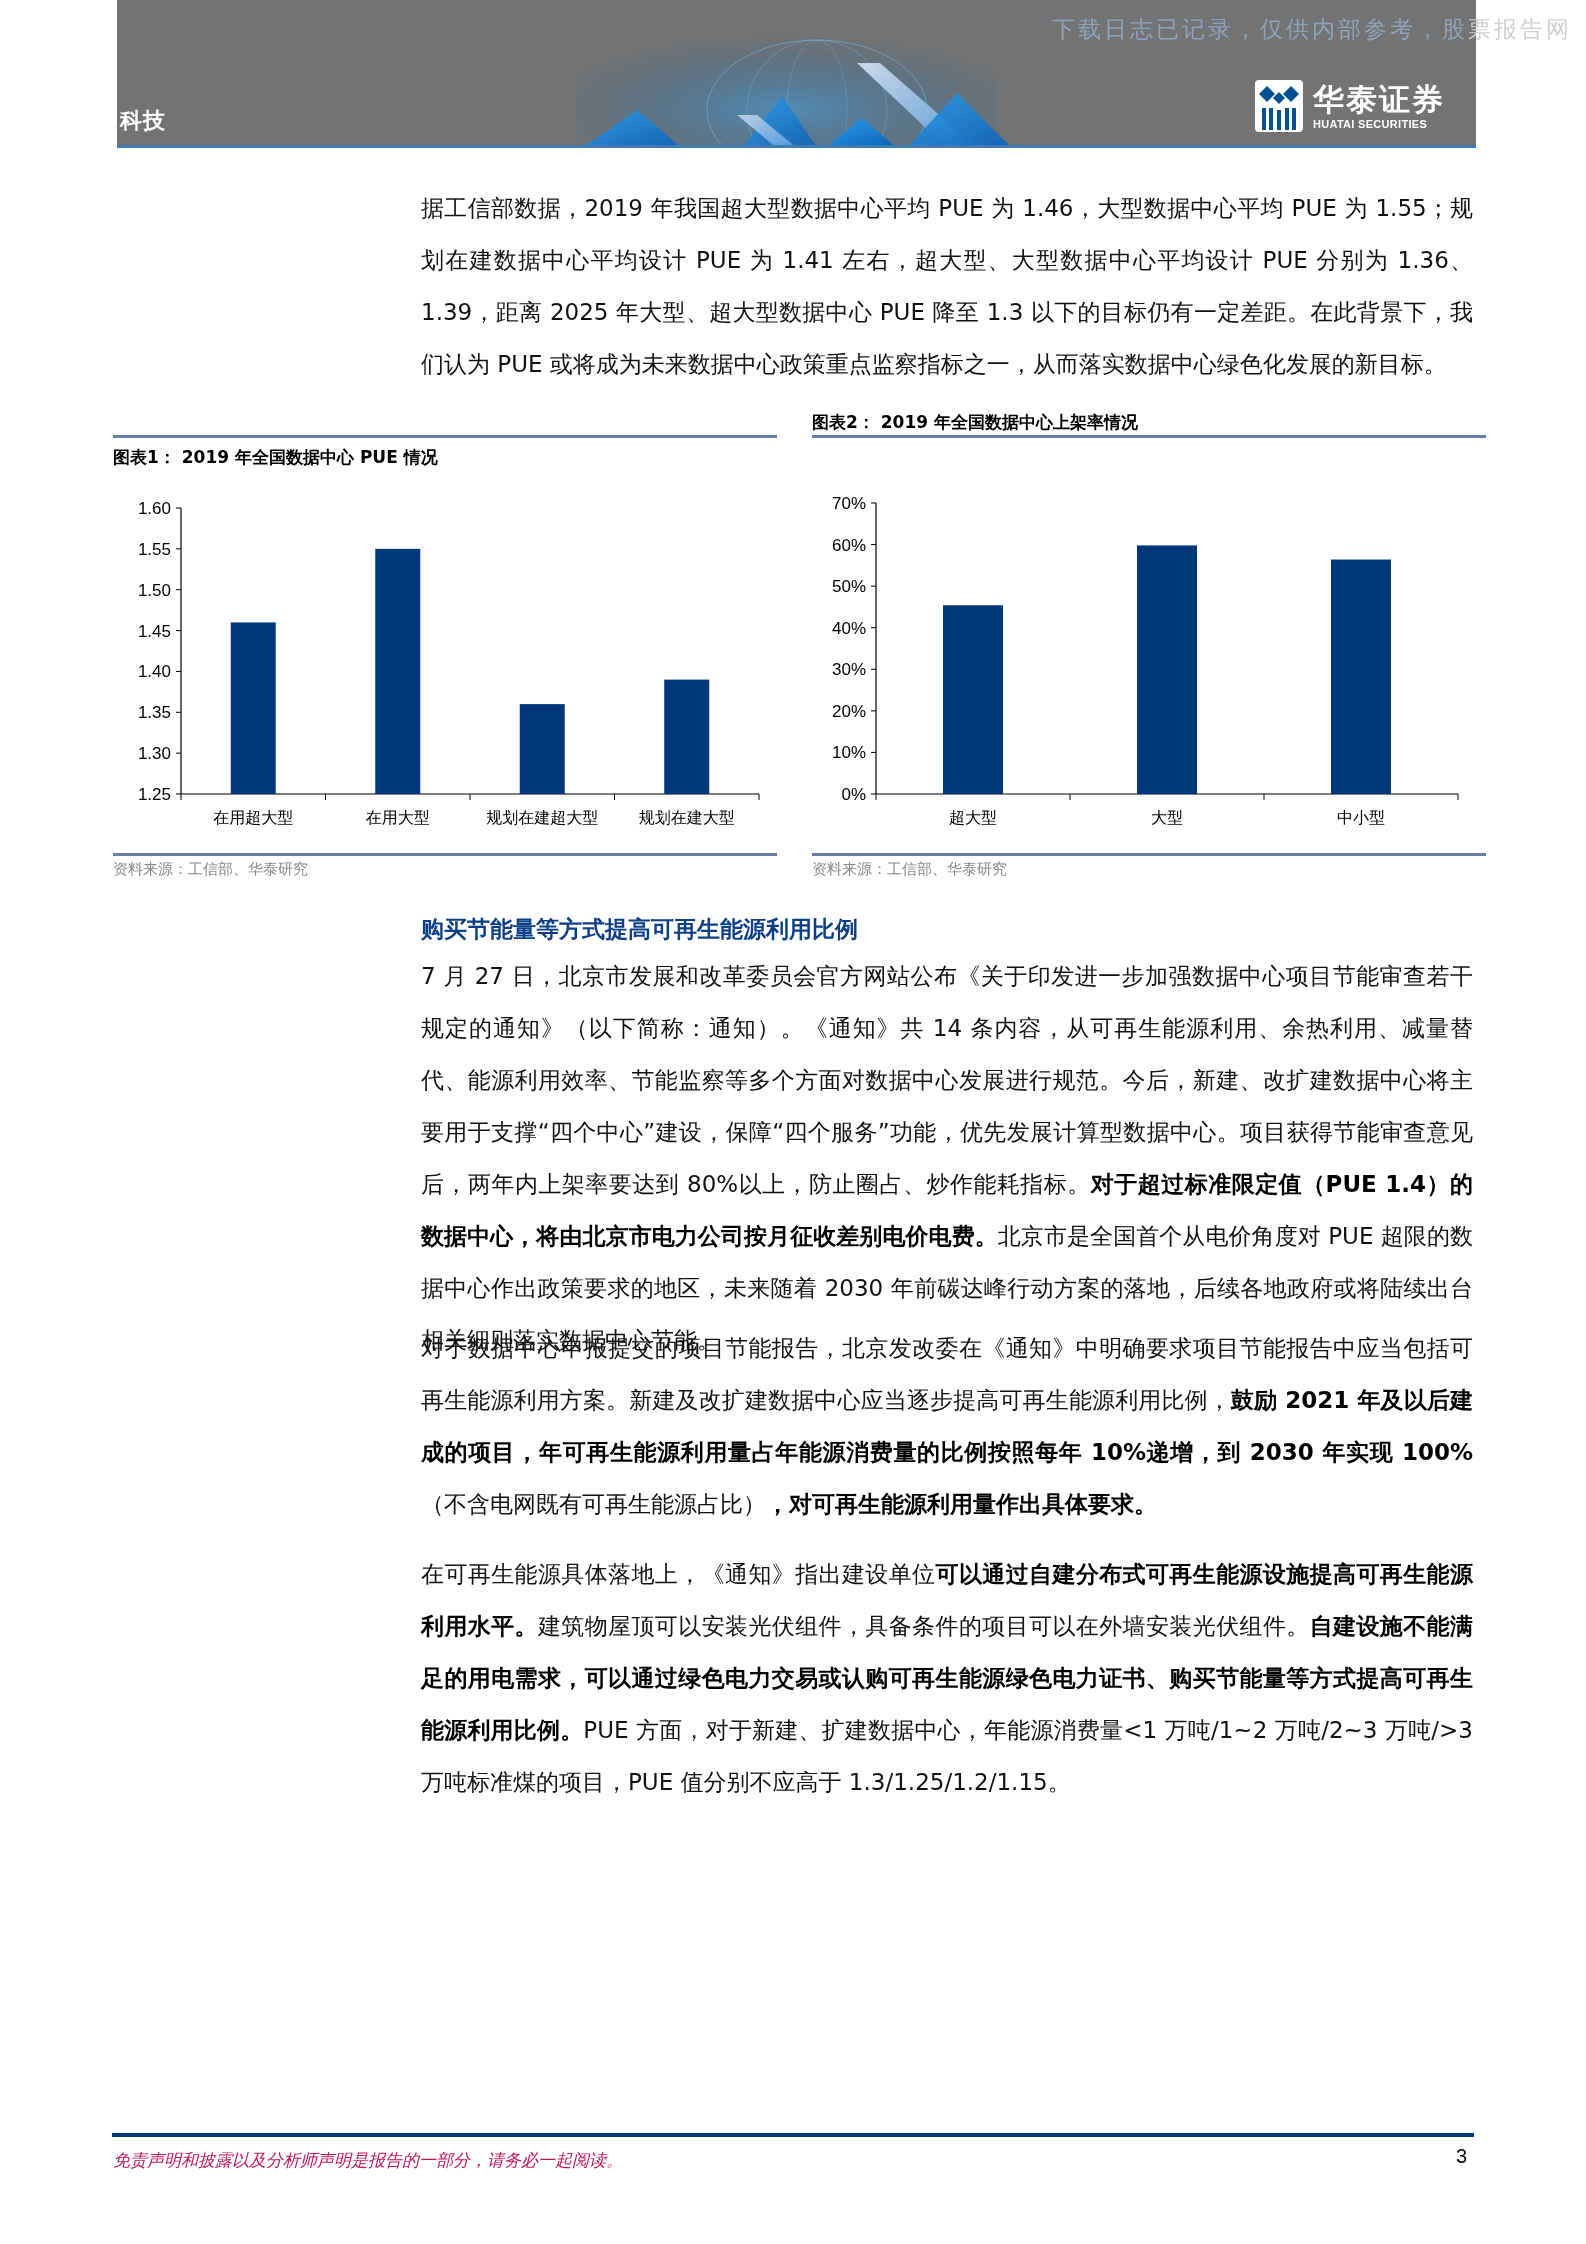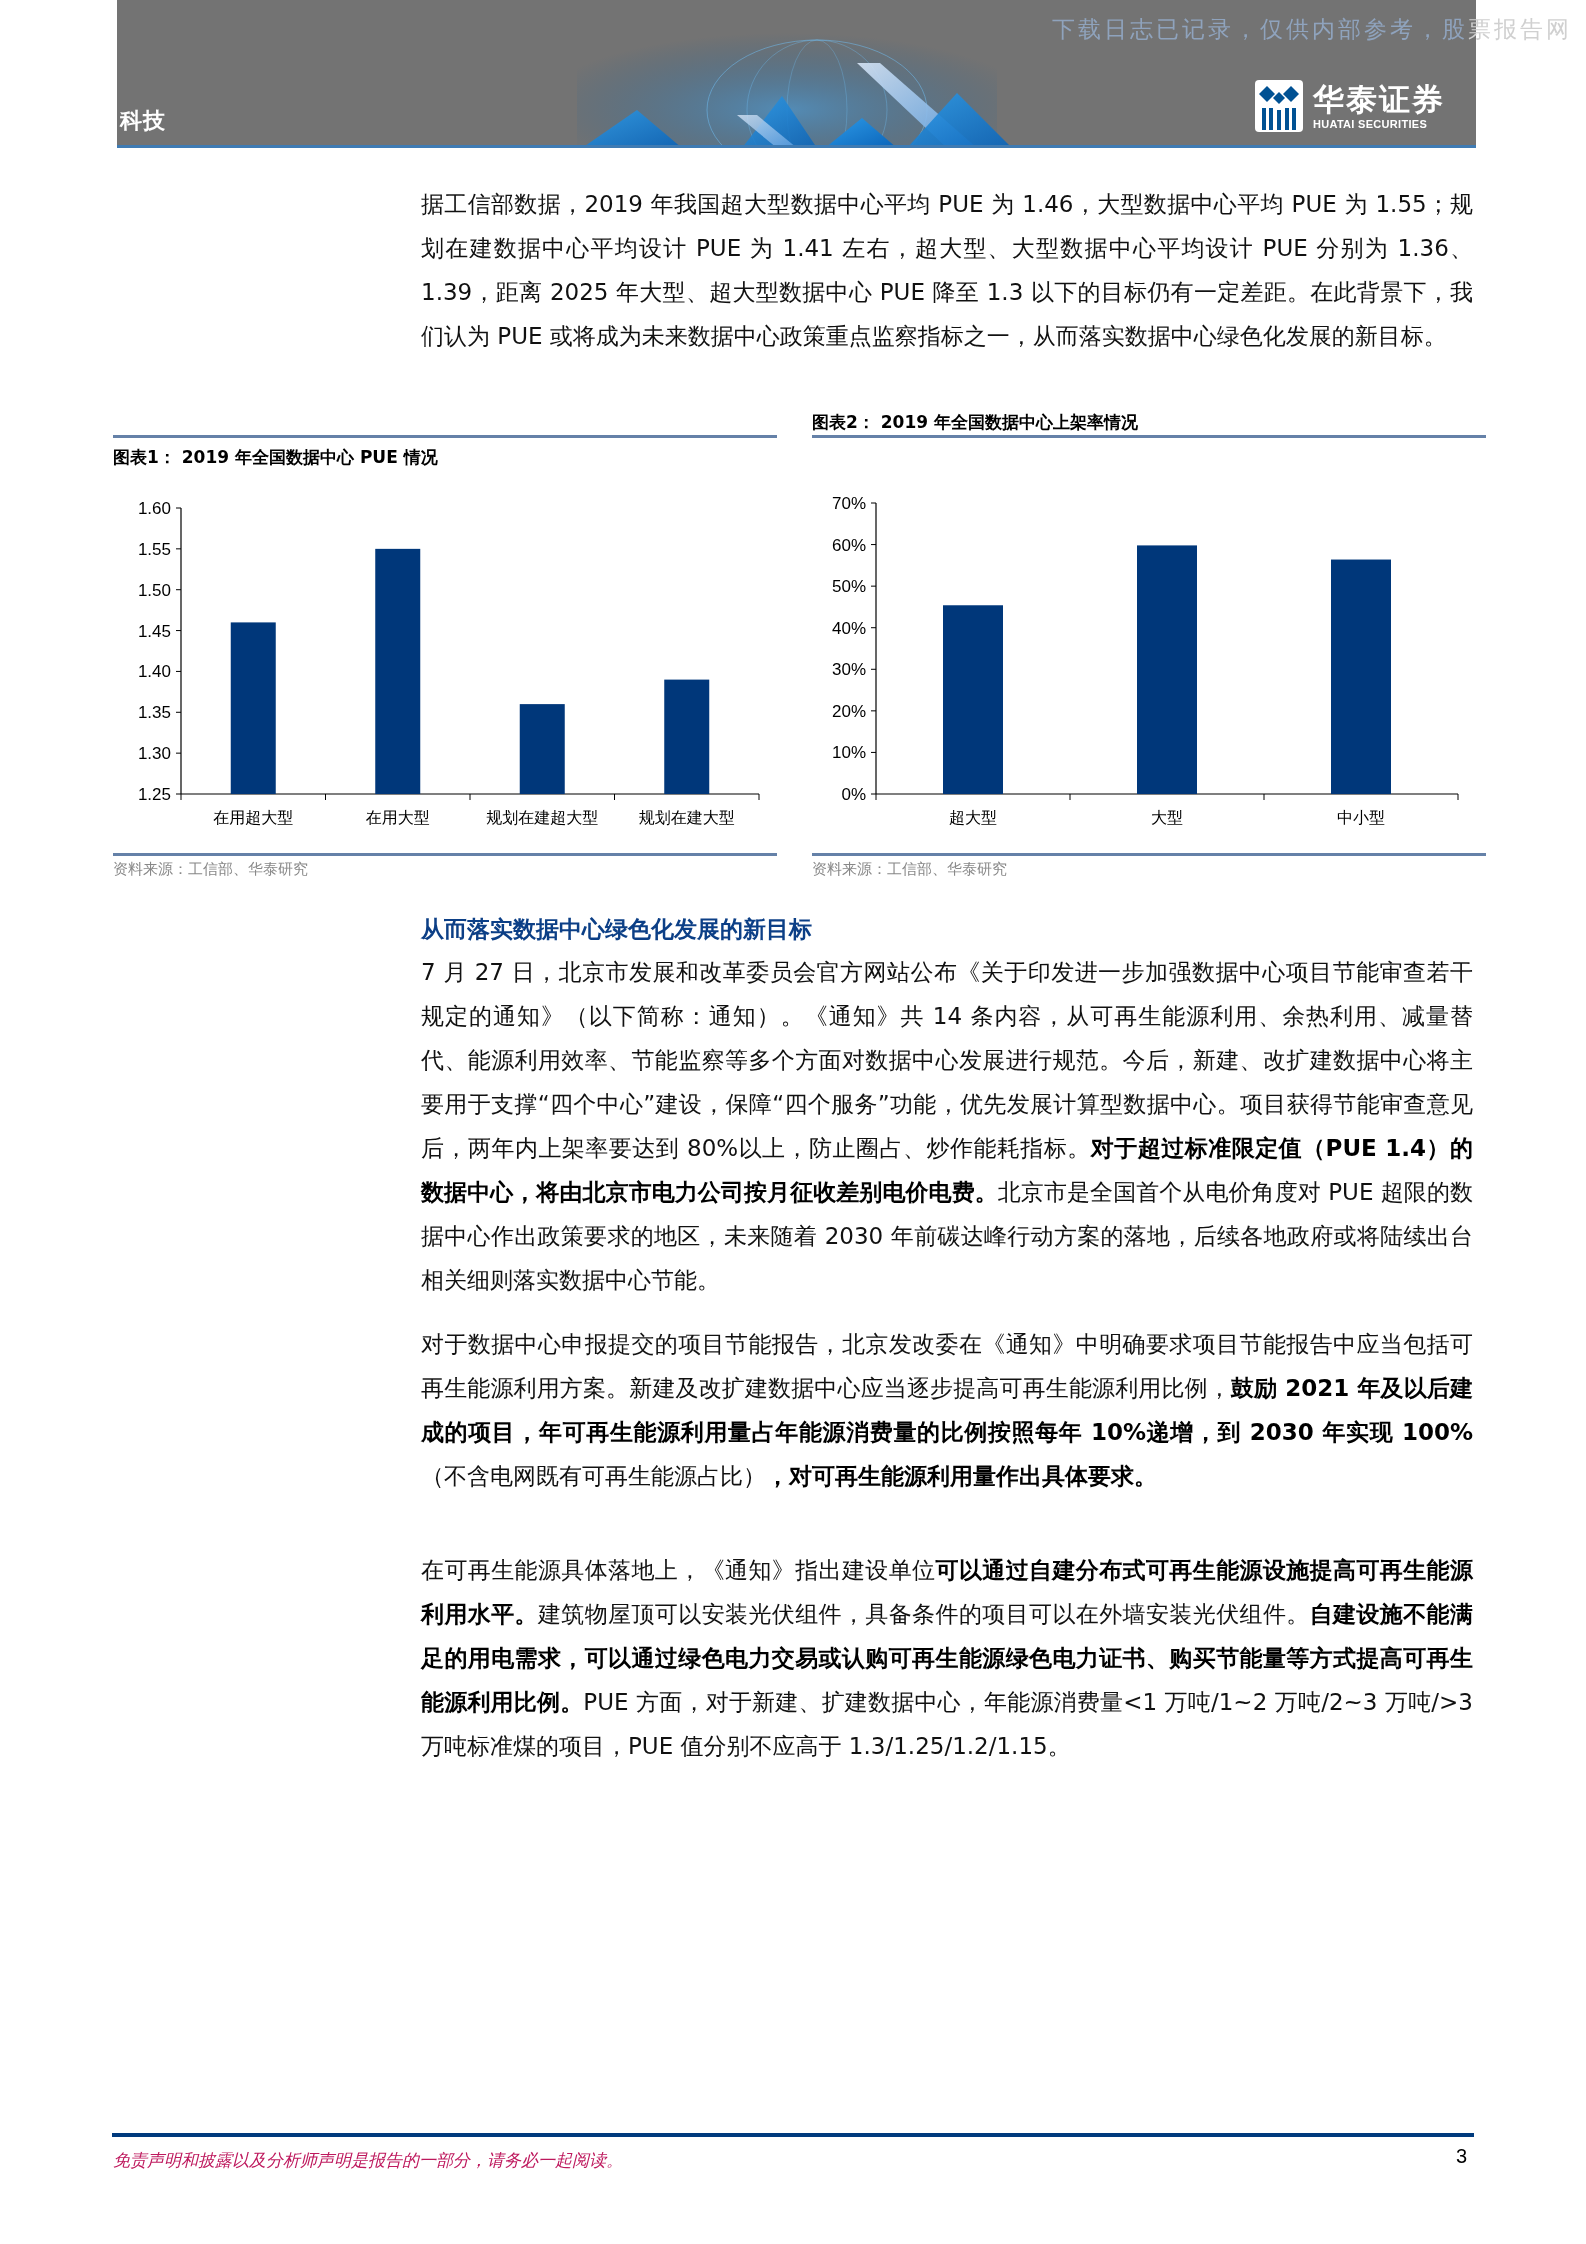--- a/index.html
+++ b/index.html
@@ -17,21 +17,21 @@
   .logo-text { display: flex; flex-direction: column; align-items: flex-start; }
   .logo-cn { color: #fff; font-size: 31px; font-weight: bold; letter-spacing: 2px; line-height: 36px;
              font-family: "DejaVu Sans", sans-serif; }
   .logo-en { color: #fff; font-size: 11px; font-weight: bold; letter-spacing: 0.3px; line-height: 14px; text-align: center; }
 
   .watermark { position: absolute; left: 1052px; top: 14px; font-size: 23px; color: #8fa3bd;
                letter-spacing: 3px; white-space: nowrap; font-family: "DejaVu Sans", sans-serif; z-index: 5; }
   .watermark .wm-outside { color: #d0d0d0; }
 
   
-  .para { position: absolute; left: 421px; width: 1052px; font-size: 23px; line-height: 44px;
+  .para { position: absolute; left: 421px; width: 1052px; font-size: 23px; line-height: 52px;
           text-align: justify; font-family: "DejaVu Sans", sans-serif; color: #111; }
   .para b { font-weight: bold; color: #000; }
   .section-heading { position: absolute; left: 421px; top: 914px; font-size: 23px; font-weight: bold;
                      color: #0c3f86; font-family: "DejaVu Sans", sans-serif; }
 
   
   .chart-title { position: absolute; font-size: 17px; font-weight: bold; color: #000;
                  font-family: "DejaVu Sans", sans-serif; }
   .chart-rule { position: absolute; height: 3px; background: #6581a8; }
   .chart-src { position: absolute; font-size: 15px; color: #888; font-family: "DejaVu Sans", sans-serif; }
@@ -168,21 +168,21 @@
     <rect x="943" y="605.2657142857142" width="60" height="188.73428571428576" fill="#00377a"></rect>
     <text x="973" y="823" text-anchor="middle" font-size="16" font-family="DejaVu Sans, sans-serif" fill="#000">超大型</text>
     <rect x="1137" y="545.4028571428571" width="60" height="248.5971428571429" fill="#00377a"></rect>
     <text x="1167" y="823" text-anchor="middle" font-size="16" font-family="DejaVu Sans, sans-serif" fill="#000">大型</text>
     <rect x="1331" y="559.5371428571428" width="60" height="234.46285714285716" fill="#00377a"></rect>
     <text x="1361" y="823" text-anchor="middle" font-size="16" font-family="DejaVu Sans, sans-serif" fill="#000">中小型</text>
   </svg>
 <div class="chart-rule" style="left:812px; top:853px; width:674px;"></div>
 <div class="chart-src" style="left:812px; top:860px;">资料来源：工信部、华泰研究</div>
 
-<div class="section-heading">从而落实数据中心绿色化发展的新目标</div>
+<div class="section-heading">购买节能量等方式提高可再生能源利用比例</div>
 <div class="para" style="top:950px;">
   <span>7 月 27 日，北京市发展和改革委员会官方网站公布《关于印发进一步加强数据中心项目节能审查若干规定的通知》（以下简称：通知）。《通知》共 14 条内容，从可再生能源利用、余热利用、减量替代、能源利用效率、节能监察等多个方面对数据中心发展进行规范。今后，新建、改扩建数据中心将主要用于支撑“四个中心”建设，保障“四个服务”功能，优先发展计算型数据中心。项目获得节能审查意见后，两年内上架率要达到 80%以上，防止圈占、炒作能耗指标。</span><b>对于超过标准限定值（PUE 1.4）的数据中心，将由北京市电力公司按月征收差别电价电费。</b><span>北京市是全国首个从电价角度对 PUE 超限的数据中心作出政策要求的地区，未来随着 2030 年前碳达峰行动方案的落地，后续各地政府或将陆续出台相关细则落实数据中心节能。</span>
 </div>
 <div class="para" style="top:1322px;">
   <span>对于数据中心申报提交的项目节能报告，北京发改委在《通知》中明确要求项目节能报告中应当包括可再生能源利用方案。新建及改扩建数据中心应当逐步提高可再生能源利用比例，</span><b>鼓励 2021 年及以后建成的项目，年可再生能源利用量占年能源消费量的比例按照每年 10%递增，到 2030 年实现 100%</b><span>（不含电网既有可再生能源占比）</span><b>，对可再生能源利用量作出具体要求。</b>
 </div>
 <div class="para" style="top:1548px;">
   <span>在可再生能源具体落地上，《通知》指出建设单位</span><b>可以通过自建分布式可再生能源设施提高可再生能源利用水平。</b><span>建筑物屋顶可以安装光伏组件，具备条件的项目可以在外墙安装光伏组件。</span><b>自建设施不能满足的用电需求，可以通过绿色电力交易或认购可再生能源绿色电力证书、购买节能量等方式提高可再生能源利用比例。</b><span>PUE 方面，对于新建、扩建数据中心，年能源消费量&lt;1 万吨/1~2 万吨/2~3 万吨/&gt;3 万吨标准煤的项目，PUE 值分别不应高于 1.3/1.25/1.2/1.15。</span>
 </div>
 

